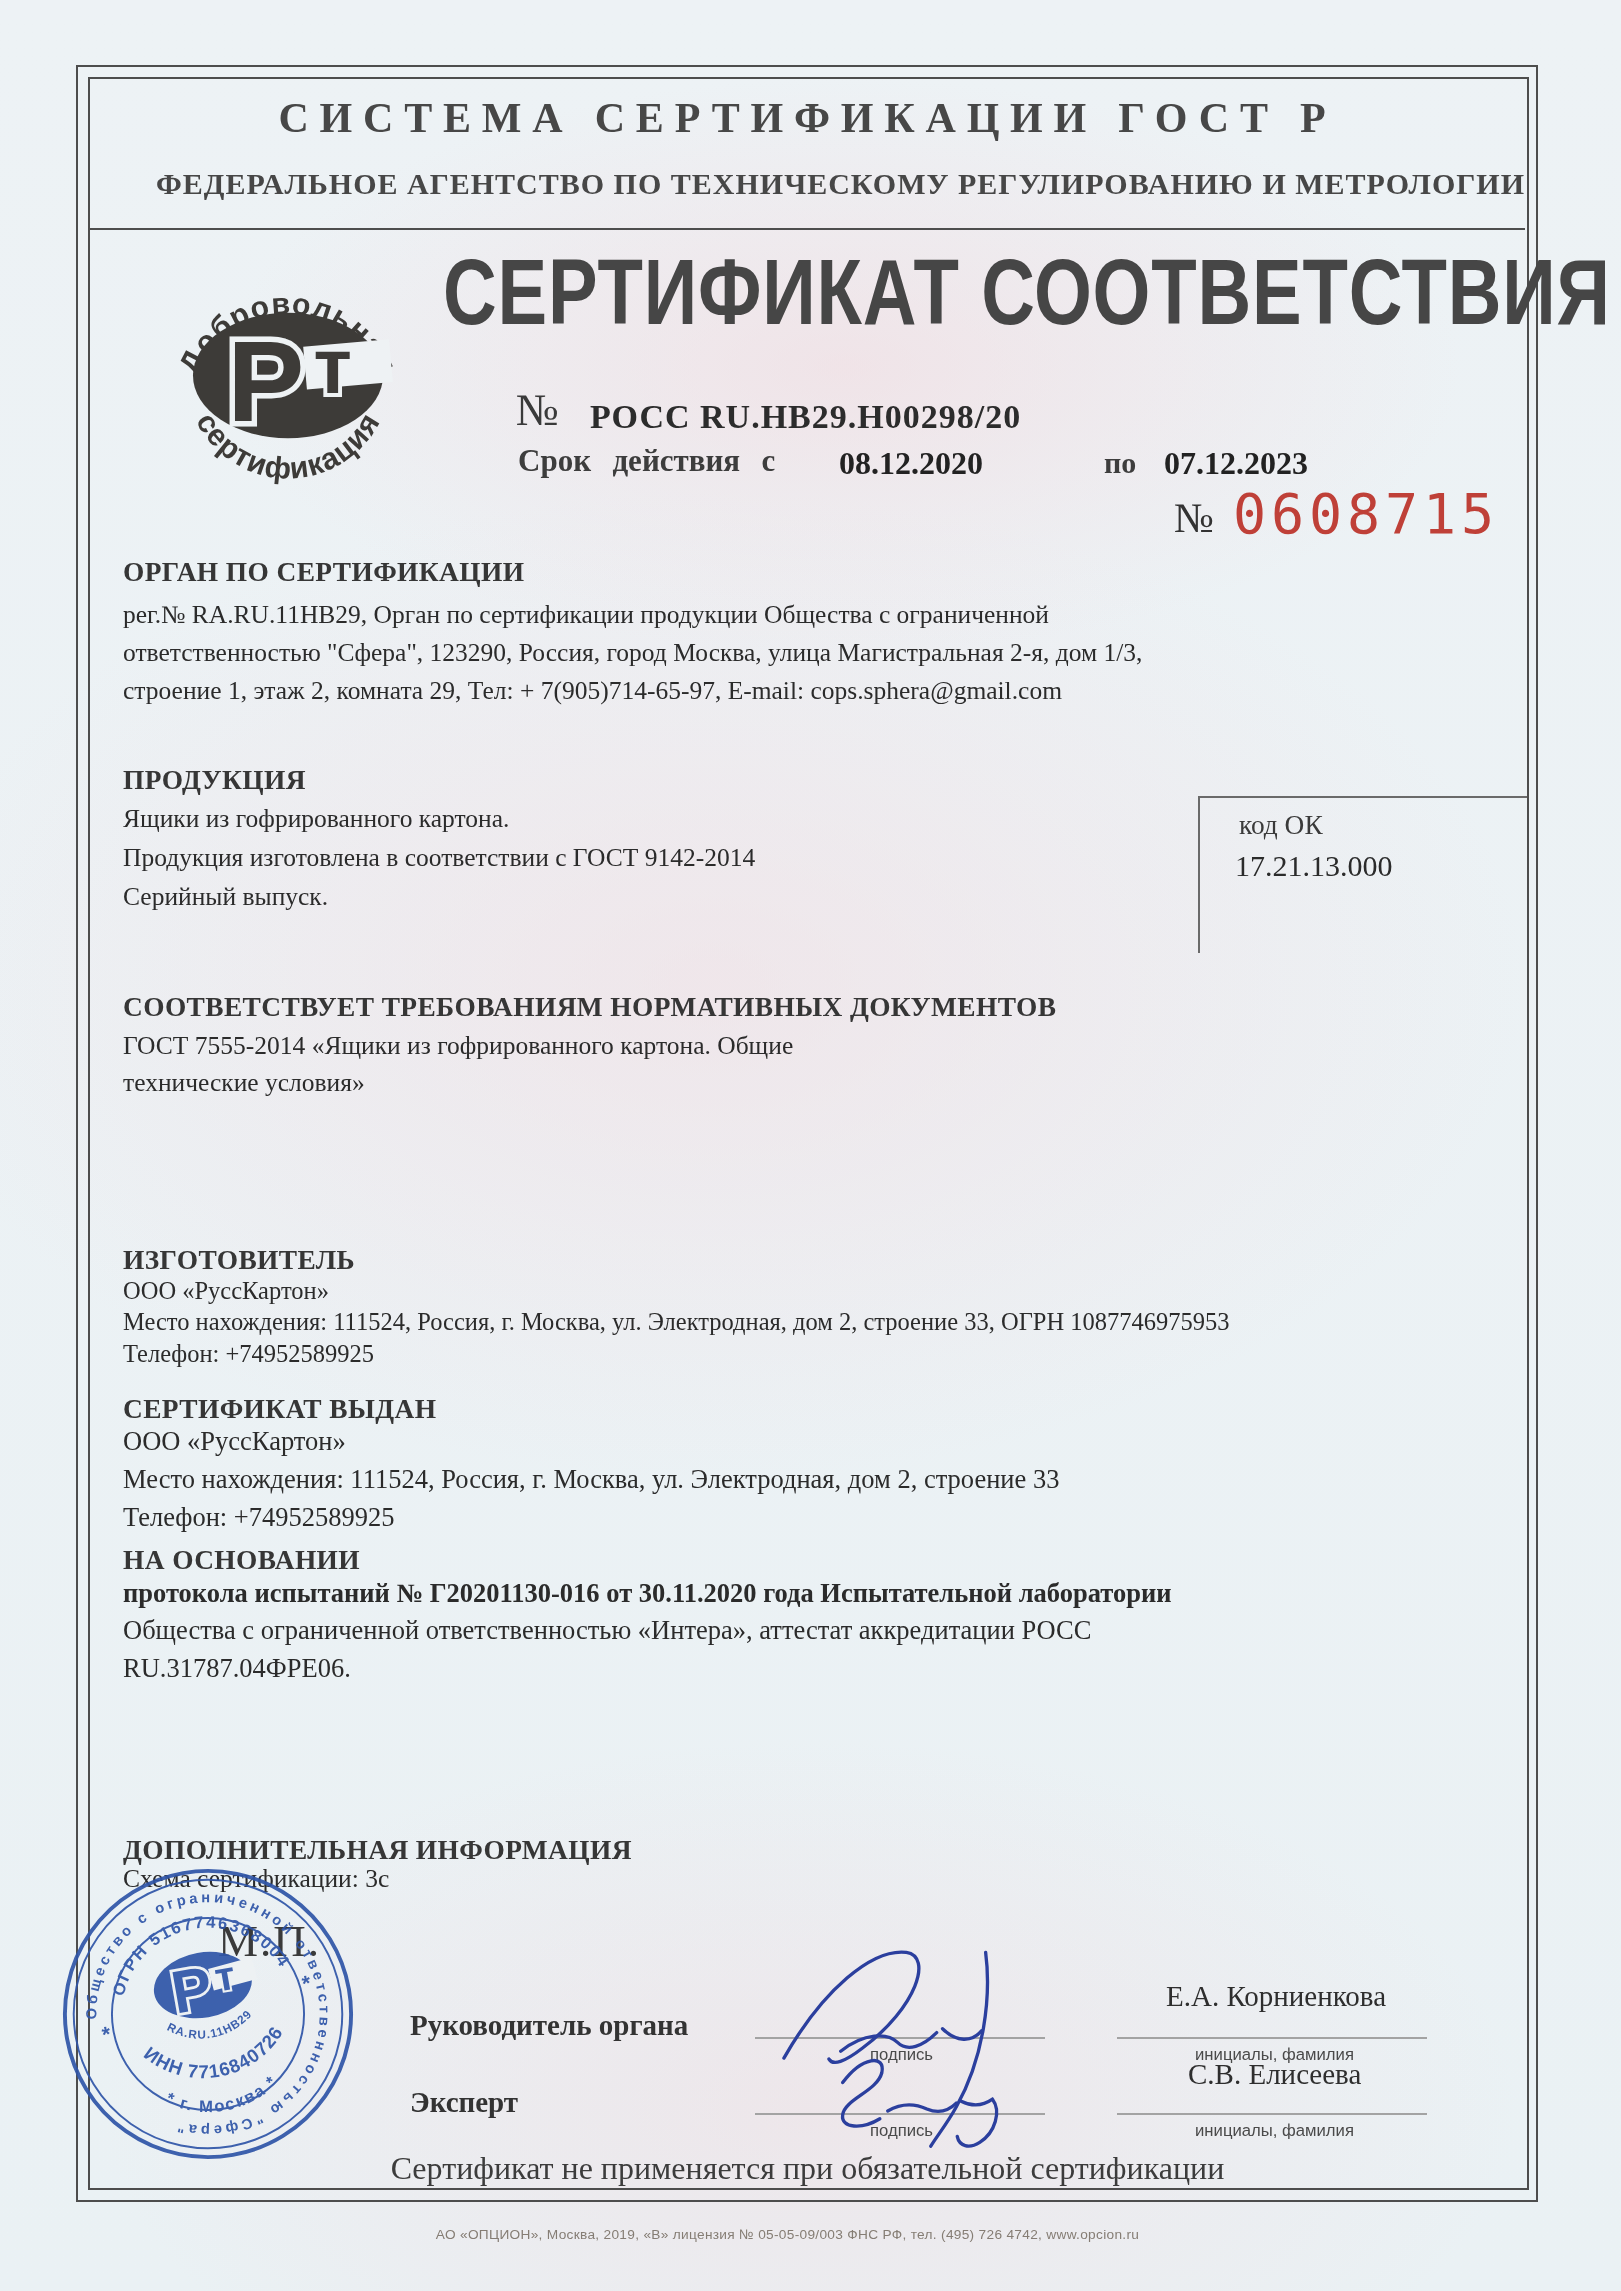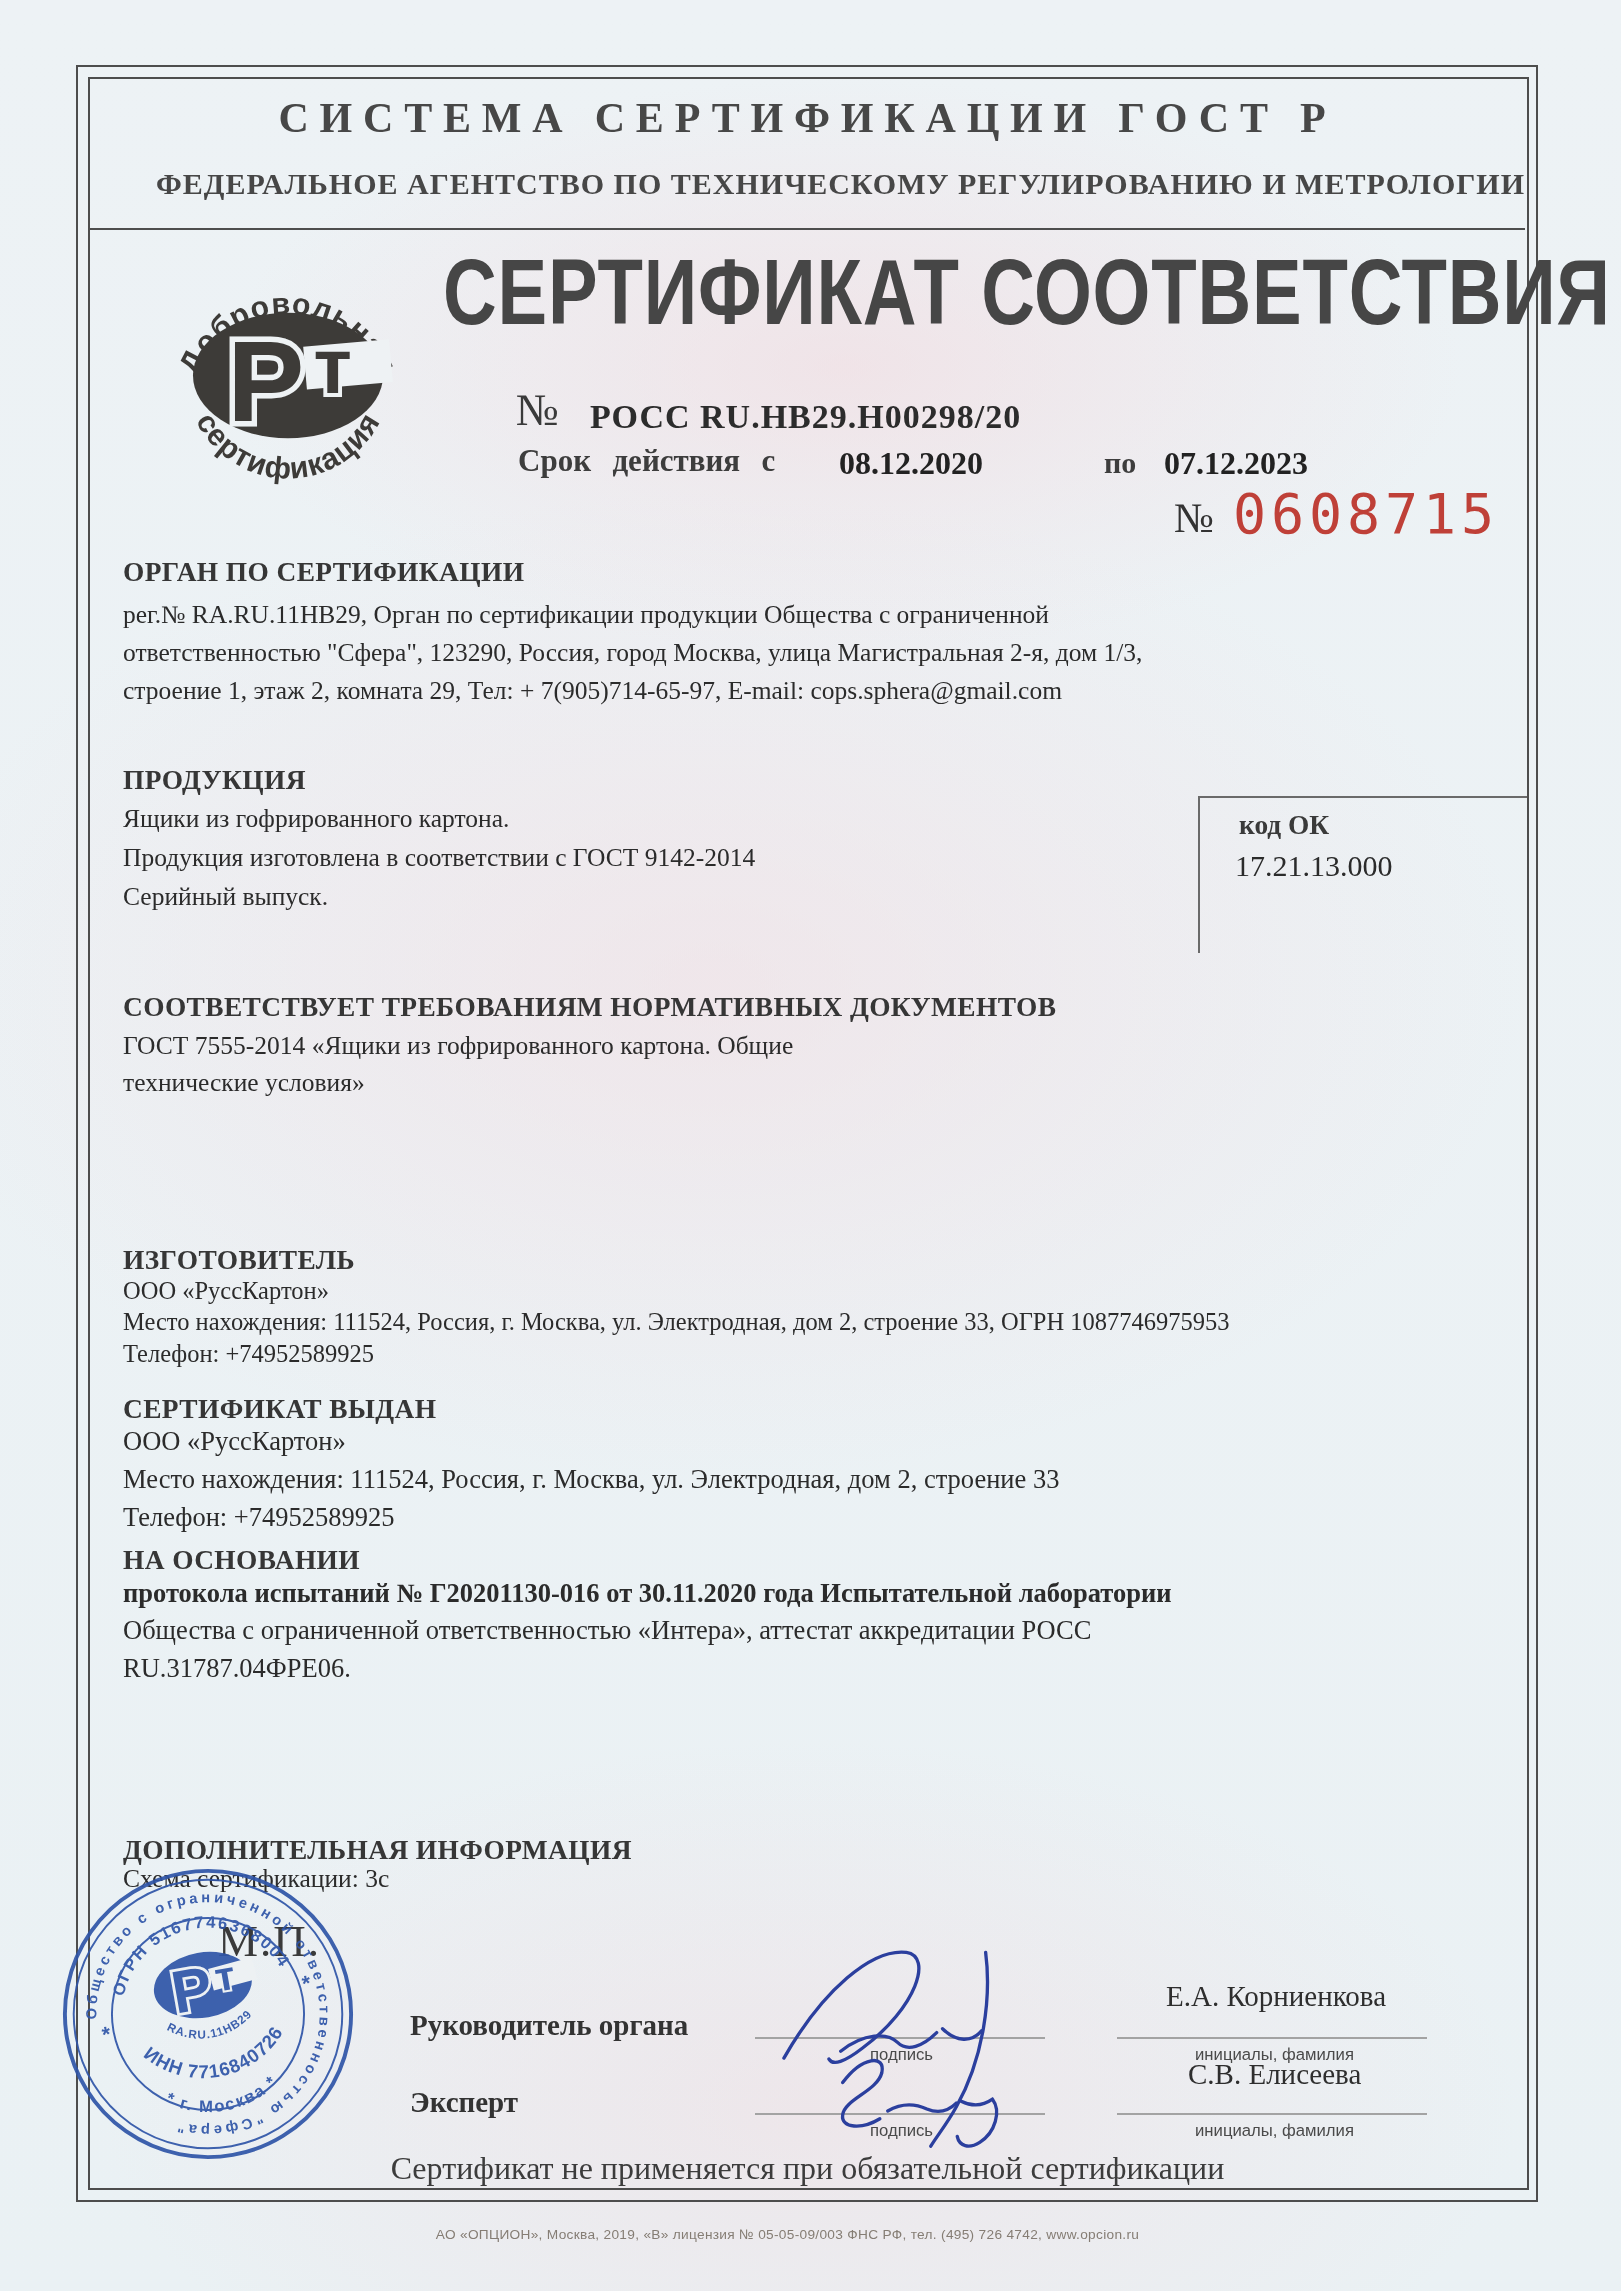--- a/index.html
+++ b/index.html
@@ -92,21 +92,21 @@
   <div class="abs body-line" style="left:123px;top:600px;">рег.№ RA.RU.11НВ29, Орган по сертификации продукции Общества с ограниченной</div>
   <div class="abs body-line" style="left:123px;top:638px;">ответственностью "Сфера", 123290, Россия, город Москва, улица Магистральная 2-я, дом 1/3,</div>
   <div class="abs body-line" style="left:123px;top:676px;">строение 1, этаж 2, комната 29, Тел: + 7(905)714-65-97, E-mail: cops.sphera@gmail.com</div>
 
   <div class="abs sec-h" style="left:123px;top:765px;">ПРОДУКЦИЯ</div>
   <div class="abs body-line" style="left:123px;top:804px;">Ящики из гофрированного картона.</div>
   <div class="abs body-line" style="left:123px;top:843px;">Продукция изготовлена в соответствии с ГОСТ 9142-2014</div>
   <div class="abs body-line" style="left:123px;top:882px;">Серийный выпуск.</div>
 
   <div class="abs code-box" style="left:1198px;top:796px;width:327px;height:155px;">
-    <div class="abs code-label" style="left:39px;top:11.8px;font-weight:bold;">код ОК</div>
+    <div class="abs code-label" style="left:39px;top:11.8px;">код ОК</div>
     <div class="abs code-value" style="left:35px;top:51px;">17.21.13.000</div>
   </div>
 
   <div class="abs sec-h" style="left:123px;top:992px;">СООТВЕТСТВУЕТ ТРЕБОВАНИЯМ НОРМАТИВНЫХ ДОКУМЕНТОВ</div>
   <div class="abs body-line" style="left:123px;top:1031px;">ГОСТ 7555-2014 «Ящики из гофрированного картона. Общие</div>
   <div class="abs body-line" style="left:123px;top:1068px;">технические условия»</div>
 
 
   <div class="abs sec-h" style="left:123px;top:1245px;">ИЗГОТОВИТЕЛЬ</div>
   <div class="abs body-line" style="left:123px;top:1277px;font-size:24.5px;">ООО «РуссКартон»</div>

